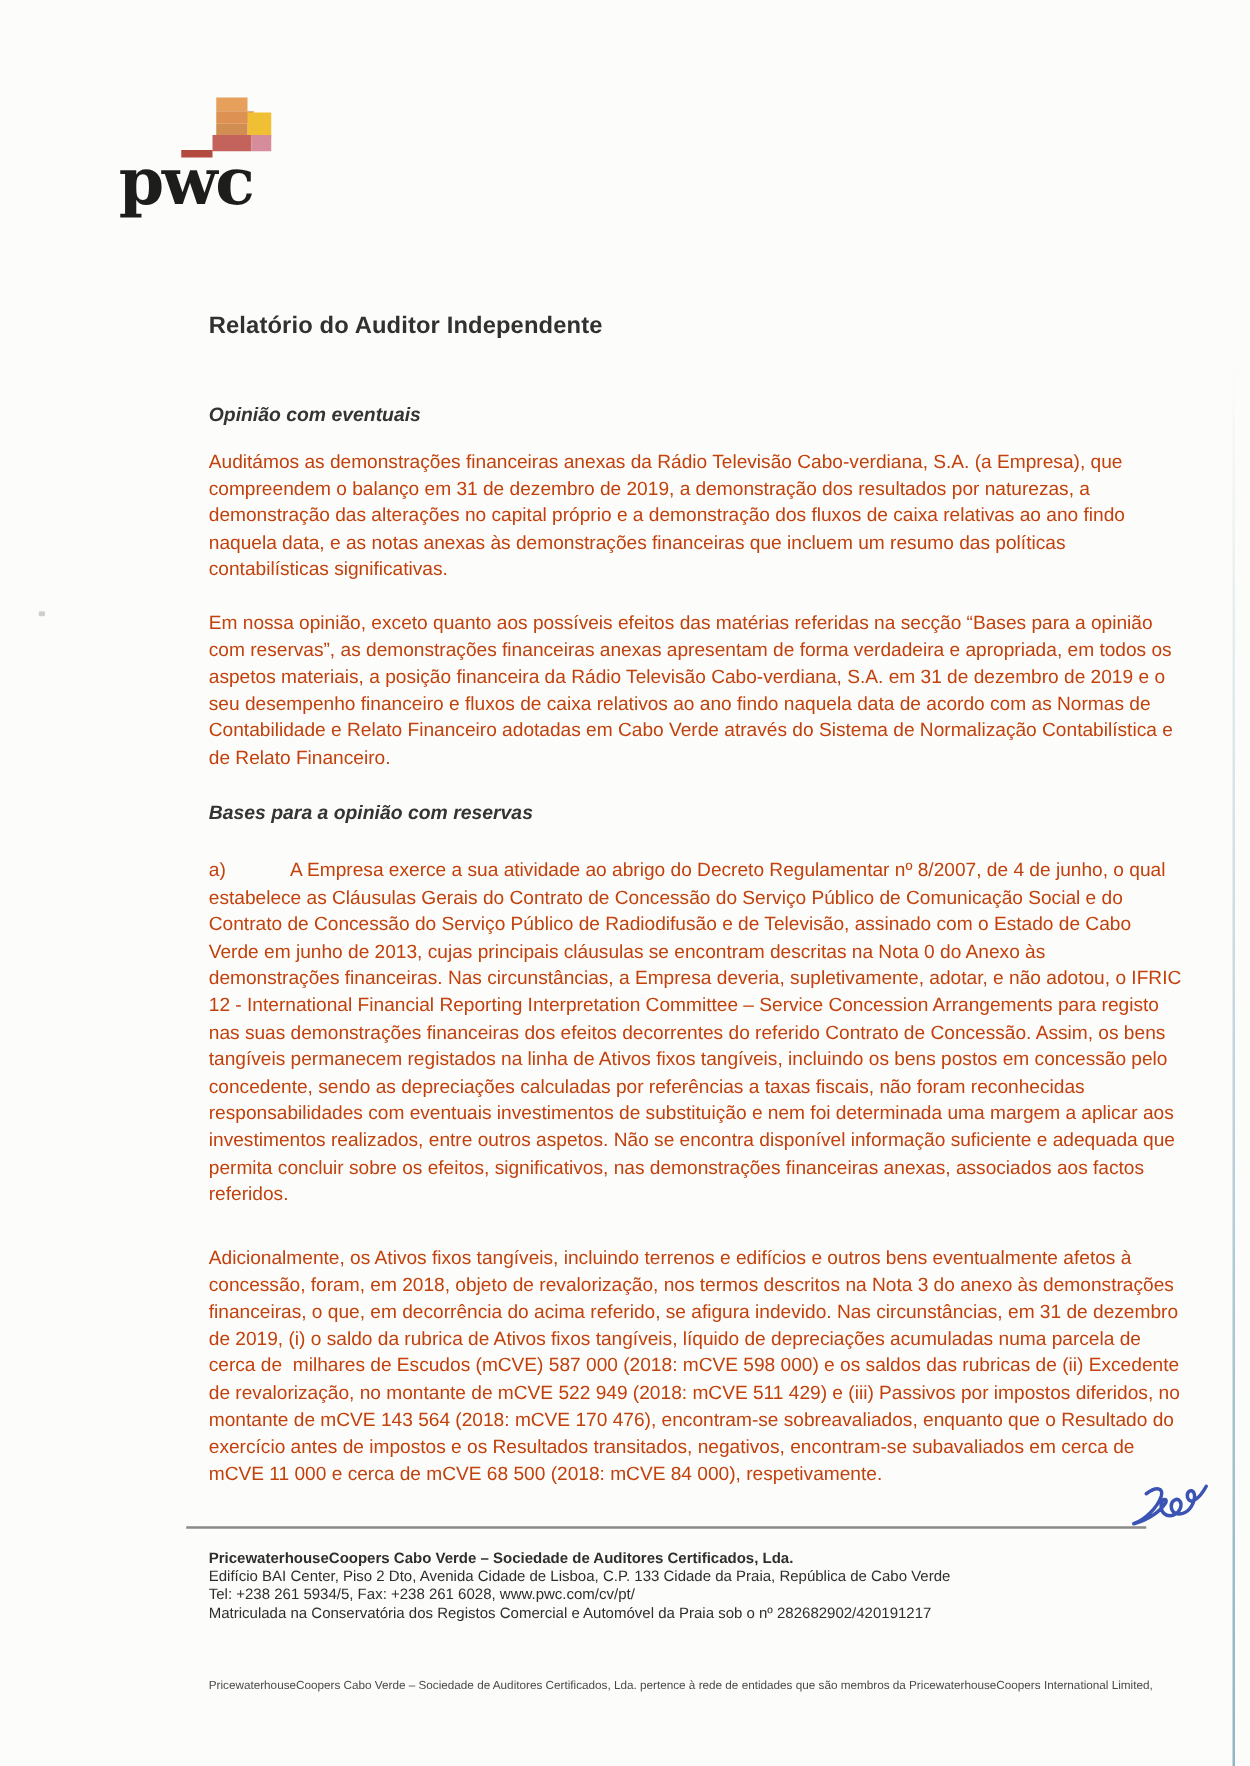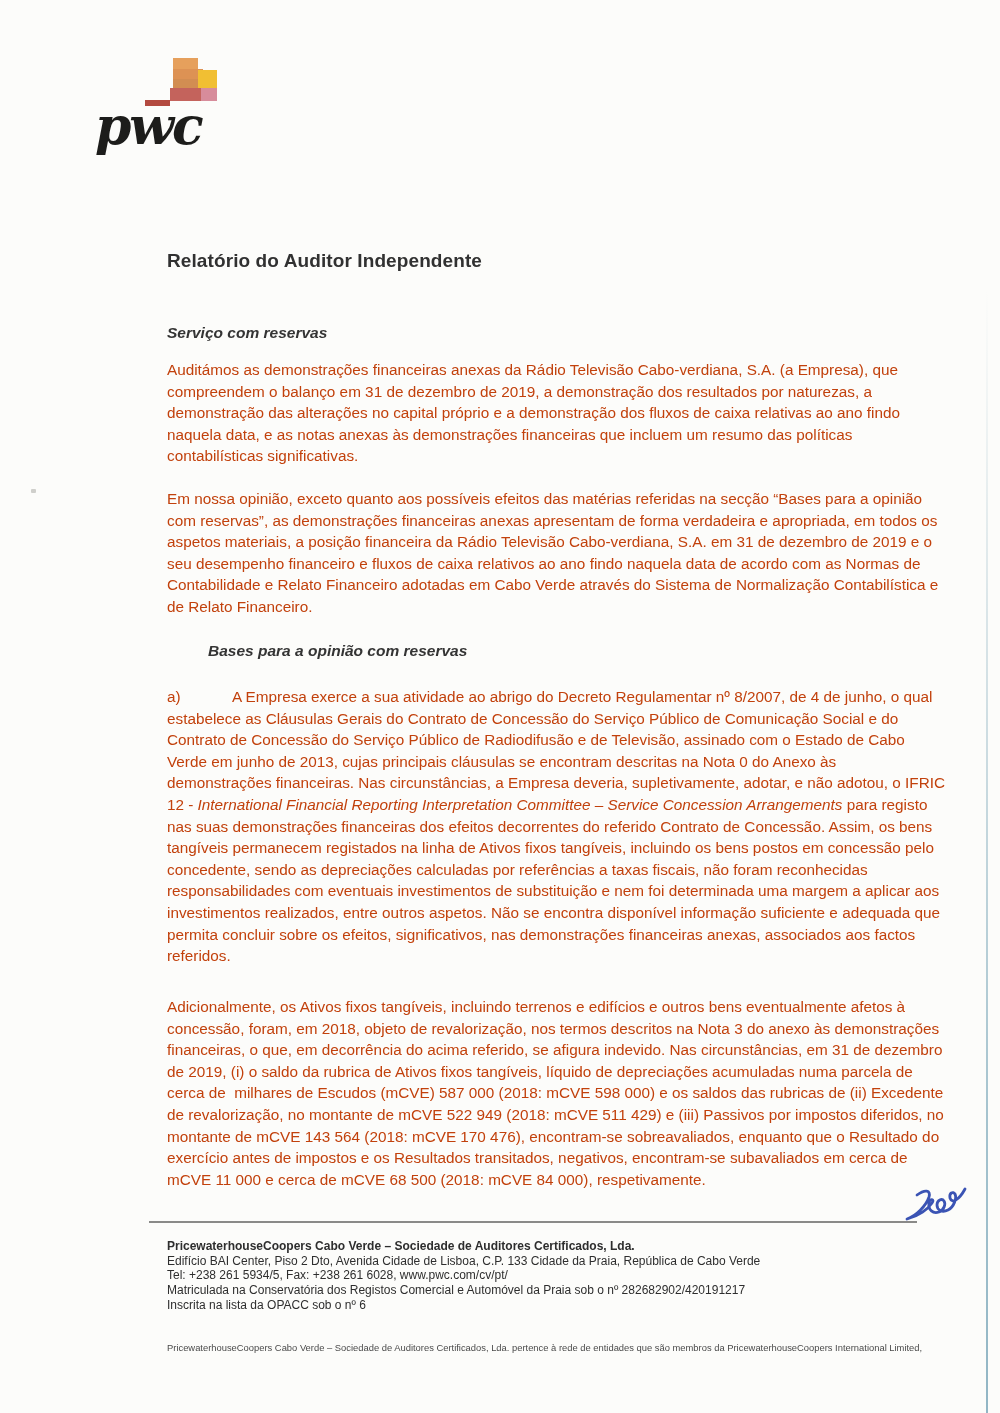--- a/index.html
+++ b/index.html
@@ -2,21 +2,21 @@
 <html><head>
 <meta charset="utf-8">
 <style>
   html,body{margin:0;padding:0;background:#dcdcda;}
   .page{
     position:relative;width:1000px;height:1413px;margin:0 auto;
     background:#fcfcfa;overflow:hidden;
     font-family:"Liberation Sans",sans-serif;color:#3c3c3c;
   }
   
-  .logo{position:absolute;left:95px;top:56px;width:180px;height:110px;font-style:italic;}
+  .logo{position:absolute;left:95px;top:76px;width:180px;height:110px;}
   .logo-blocks{position:absolute;left:50px;top:0;width:80px;height:52px;}
   .logo-blocks div{position:absolute;}
   .blk-o1{left:28px;top:2px;width:25px;height:11px;background:#e6a05c;}
   .blk-o2{left:28px;top:13px;width:30px;height:10px;background:#dd9254;}
   .blk-y {left:53px;top:14px;width:19px;height:20px;background:#f1bf33;}
   .blk-o3{left:28px;top:23px;width:25px;height:10px;background:#d28d52;}
   .blk-r {left:25px;top:32px;width:31px;height:13px;background:#c4635c;}
   .blk-p {left:56px;top:32px;width:16px;height:13px;background:#d78c9b;}
   .blk-bar{left:0;top:44px;width:25px;height:6px;background:#b34a40;}
   .logo-wordmark{
@@ -30,26 +30,26 @@
   .blk-b{top:641px;}
   .blk-c{top:996px;}
   h1.report-title{
     margin:0 0 51px 0;font-size:19px;line-height:22px;
     font-weight:bold;color:#313131;letter-spacing:.1px;
   }
   h2.section-heading{
     margin:0 0 17px 0;font-size:15.5px;line-height:19px;
     font-weight:bold;font-style:italic;color:#343434;
   }
-  .blk-b h2.section-heading{margin-bottom:26px;margin-left:41px;}
+  .blk-b h2.section-heading{margin-bottom:26px;}
   p.body-par{
     margin:0 0 21px 0;font-size:15.3px;line-height:21.6px;color:#c2410c;
   }
   .item-label{display:inline-block;width:65px;}
-  .en-italic{font-style:italic;}
+  .en-italic{}
   
   .signature{position:absolute;left:901px;top:1185px;width:70px;height:44px;}
   
   .footer-rule{
     position:absolute;left:149px;top:1221px;width:768px;height:2px;
     background:#8a8a88;border:none;margin:0;
   }
   .footer{position:absolute;left:167px;top:1239px;width:790px;
     font-size:12px;line-height:14.7px;color:#2e2e2e;}
   .footer .firm{font-weight:bold;}
@@ -80,21 +80,21 @@
       <div class="blk-o3"></div>
       <div class="blk-r"></div>
       <div class="blk-p"></div>
       <div class="blk-bar"></div>
     </div>
     <div class="logo-wordmark">pwc</div>
   </div>
 
   <div class="block blk-a">
     <h1 class="report-title">Relatório do Auditor Independente</h1>
-    <h2 class="section-heading">Serviço com reservas</h2>
+    <h2 class="section-heading">Opinião com eventuais</h2>
     <p class="body-par">Auditámos as demonstrações financeiras anexas da Rádio Televisão Cabo-verdiana, S.A. (a Empresa), que compreendem o balanço em 31 de dezembro de 2019, a demonstração dos resultados por naturezas, a demonstração das alterações no capital próprio e a demonstração dos fluxos de caixa relativas ao ano findo naquela data, e as notas anexas às demonstrações financeiras que incluem um resumo das políticas contabilísticas significativas.</p>
     <p class="body-par">Em nossa opinião, exceto quanto aos possíveis efeitos das matérias referidas na secção “Bases para a opinião com reservas”, as demonstrações financeiras anexas apresentam de forma verdadeira e apropriada, em todos os aspetos materiais, a posição financeira da Rádio Televisão Cabo-verdiana, S.A. em 31 de dezembro de 2019 e o seu desempenho financeiro e fluxos de caixa relativos ao ano findo naquela data de acordo com as Normas de Contabilidade e Relato Financeiro adotadas em Cabo Verde através do Sistema de Normalização Contabilística e de Relato Financeiro.</p>
   </div>
 
   <div class="block blk-b">
     <h2 class="section-heading">Bases para a opinião com reservas</h2>
     <p class="body-par"><span class="item-label">a)</span><span>A Empresa exerce a sua atividade ao abrigo do Decreto Regulamentar nº 8/2007, de 4 de junho, o qual estabelece as Cláusulas Gerais do Contrato de Concessão do Serviço Público de Comunicação Social e do Contrato de Concessão do Serviço Público de Radiodifusão e de Televisão, assinado com o Estado de Cabo Verde em junho de 2013, cujas principais cláusulas se encontram descritas na Nota 0 do Anexo às demonstrações financeiras. Nas circunstâncias, a Empresa deveria, supletivamente, adotar, e não adotou, o IFRIC 12 - </span><span class="en-italic">International Financial Reporting Interpretation Committee – Service Concession Arrangements</span><span> para registo nas suas demonstrações financeiras dos efeitos decorrentes do referido Contrato de Concessão. Assim, os bens tangíveis permanecem registados na linha de Ativos fixos tangíveis, incluindo os bens postos em concessão pelo concedente, sendo as depreciações calculadas por referências a taxas fiscais, não foram reconhecidas responsabilidades com eventuais investimentos de substituição e nem foi determinada uma margem a aplicar aos investimentos realizados, entre outros aspetos. Não se encontra disponível informação suficiente e adequada que permita concluir sobre os efeitos, significativos, nas demonstrações financeiras anexas, associados aos factos referidos.</span></p>
   </div>
 
   <div class="block blk-c">
@@ -109,21 +109,20 @@
              C51 19 58 15 64 4" fill="none" stroke="#3b54b4" stroke-width="2.8" stroke-linecap="round" stroke-linejoin="round"></path>
   </svg>
 
   <hr class="footer-rule">
 
   <div class="footer">
     <div class="firm">PricewaterhouseCoopers Cabo Verde – Sociedade de Auditores Certificados, Lda.</div>
     <div>Edifício BAI Center, Piso 2 Dto, Avenida Cidade de Lisboa, C.P. 133 Cidade da Praia, República de Cabo Verde</div>
     <div>Tel: +238 261 5934/5, Fax: +238 261 6028, www.pwc.com/cv/pt/</div>
     <div>Matriculada na Conservatória dos Registos Comercial e Automóvel da Praia sob o nº 282682902/420191217</div>
-    <div>Inscrita na lista da OPACC sob o nº 6</div>
   </div>
 
   <div class="legal">
     <div>PricewaterhouseCoopers Cabo Verde – Sociedade de Auditores Certificados, Lda. pertence à rede de entidades que são membros da PricewaterhouseCoopers International Limited,</div>
   </div>
 
   <div class="edge-line"></div>
   <div class="speck"></div>
 
 </div>

